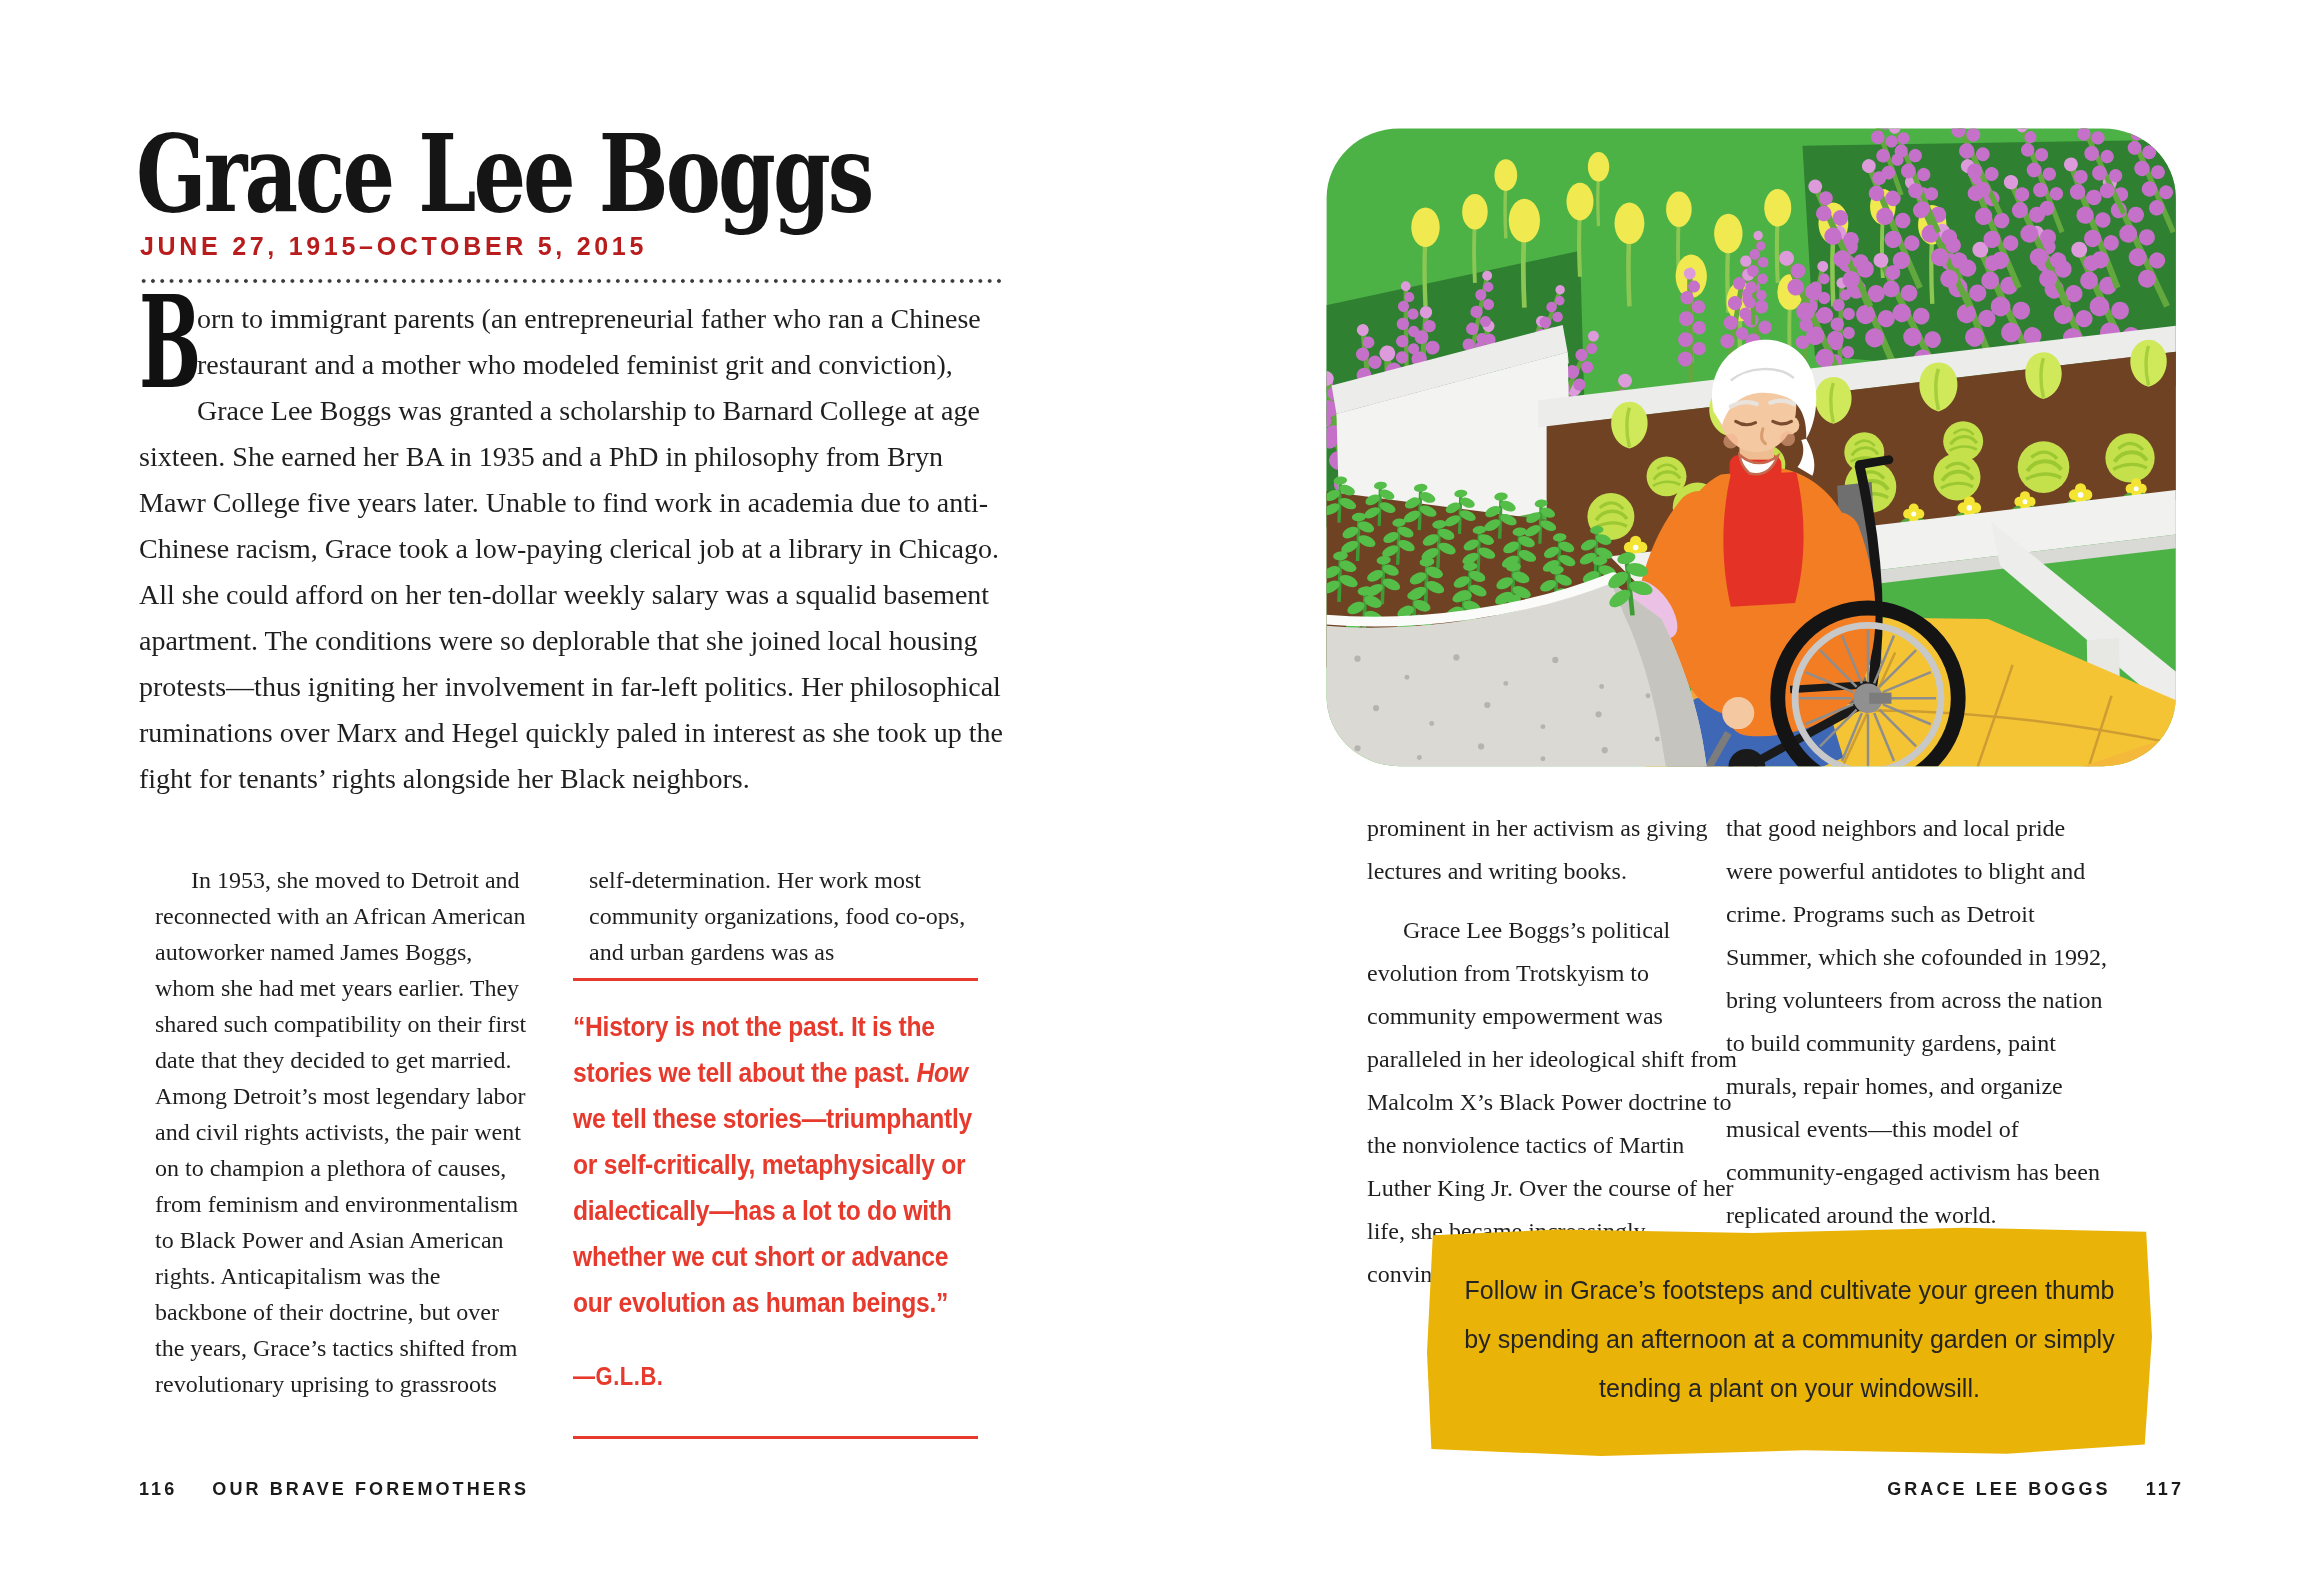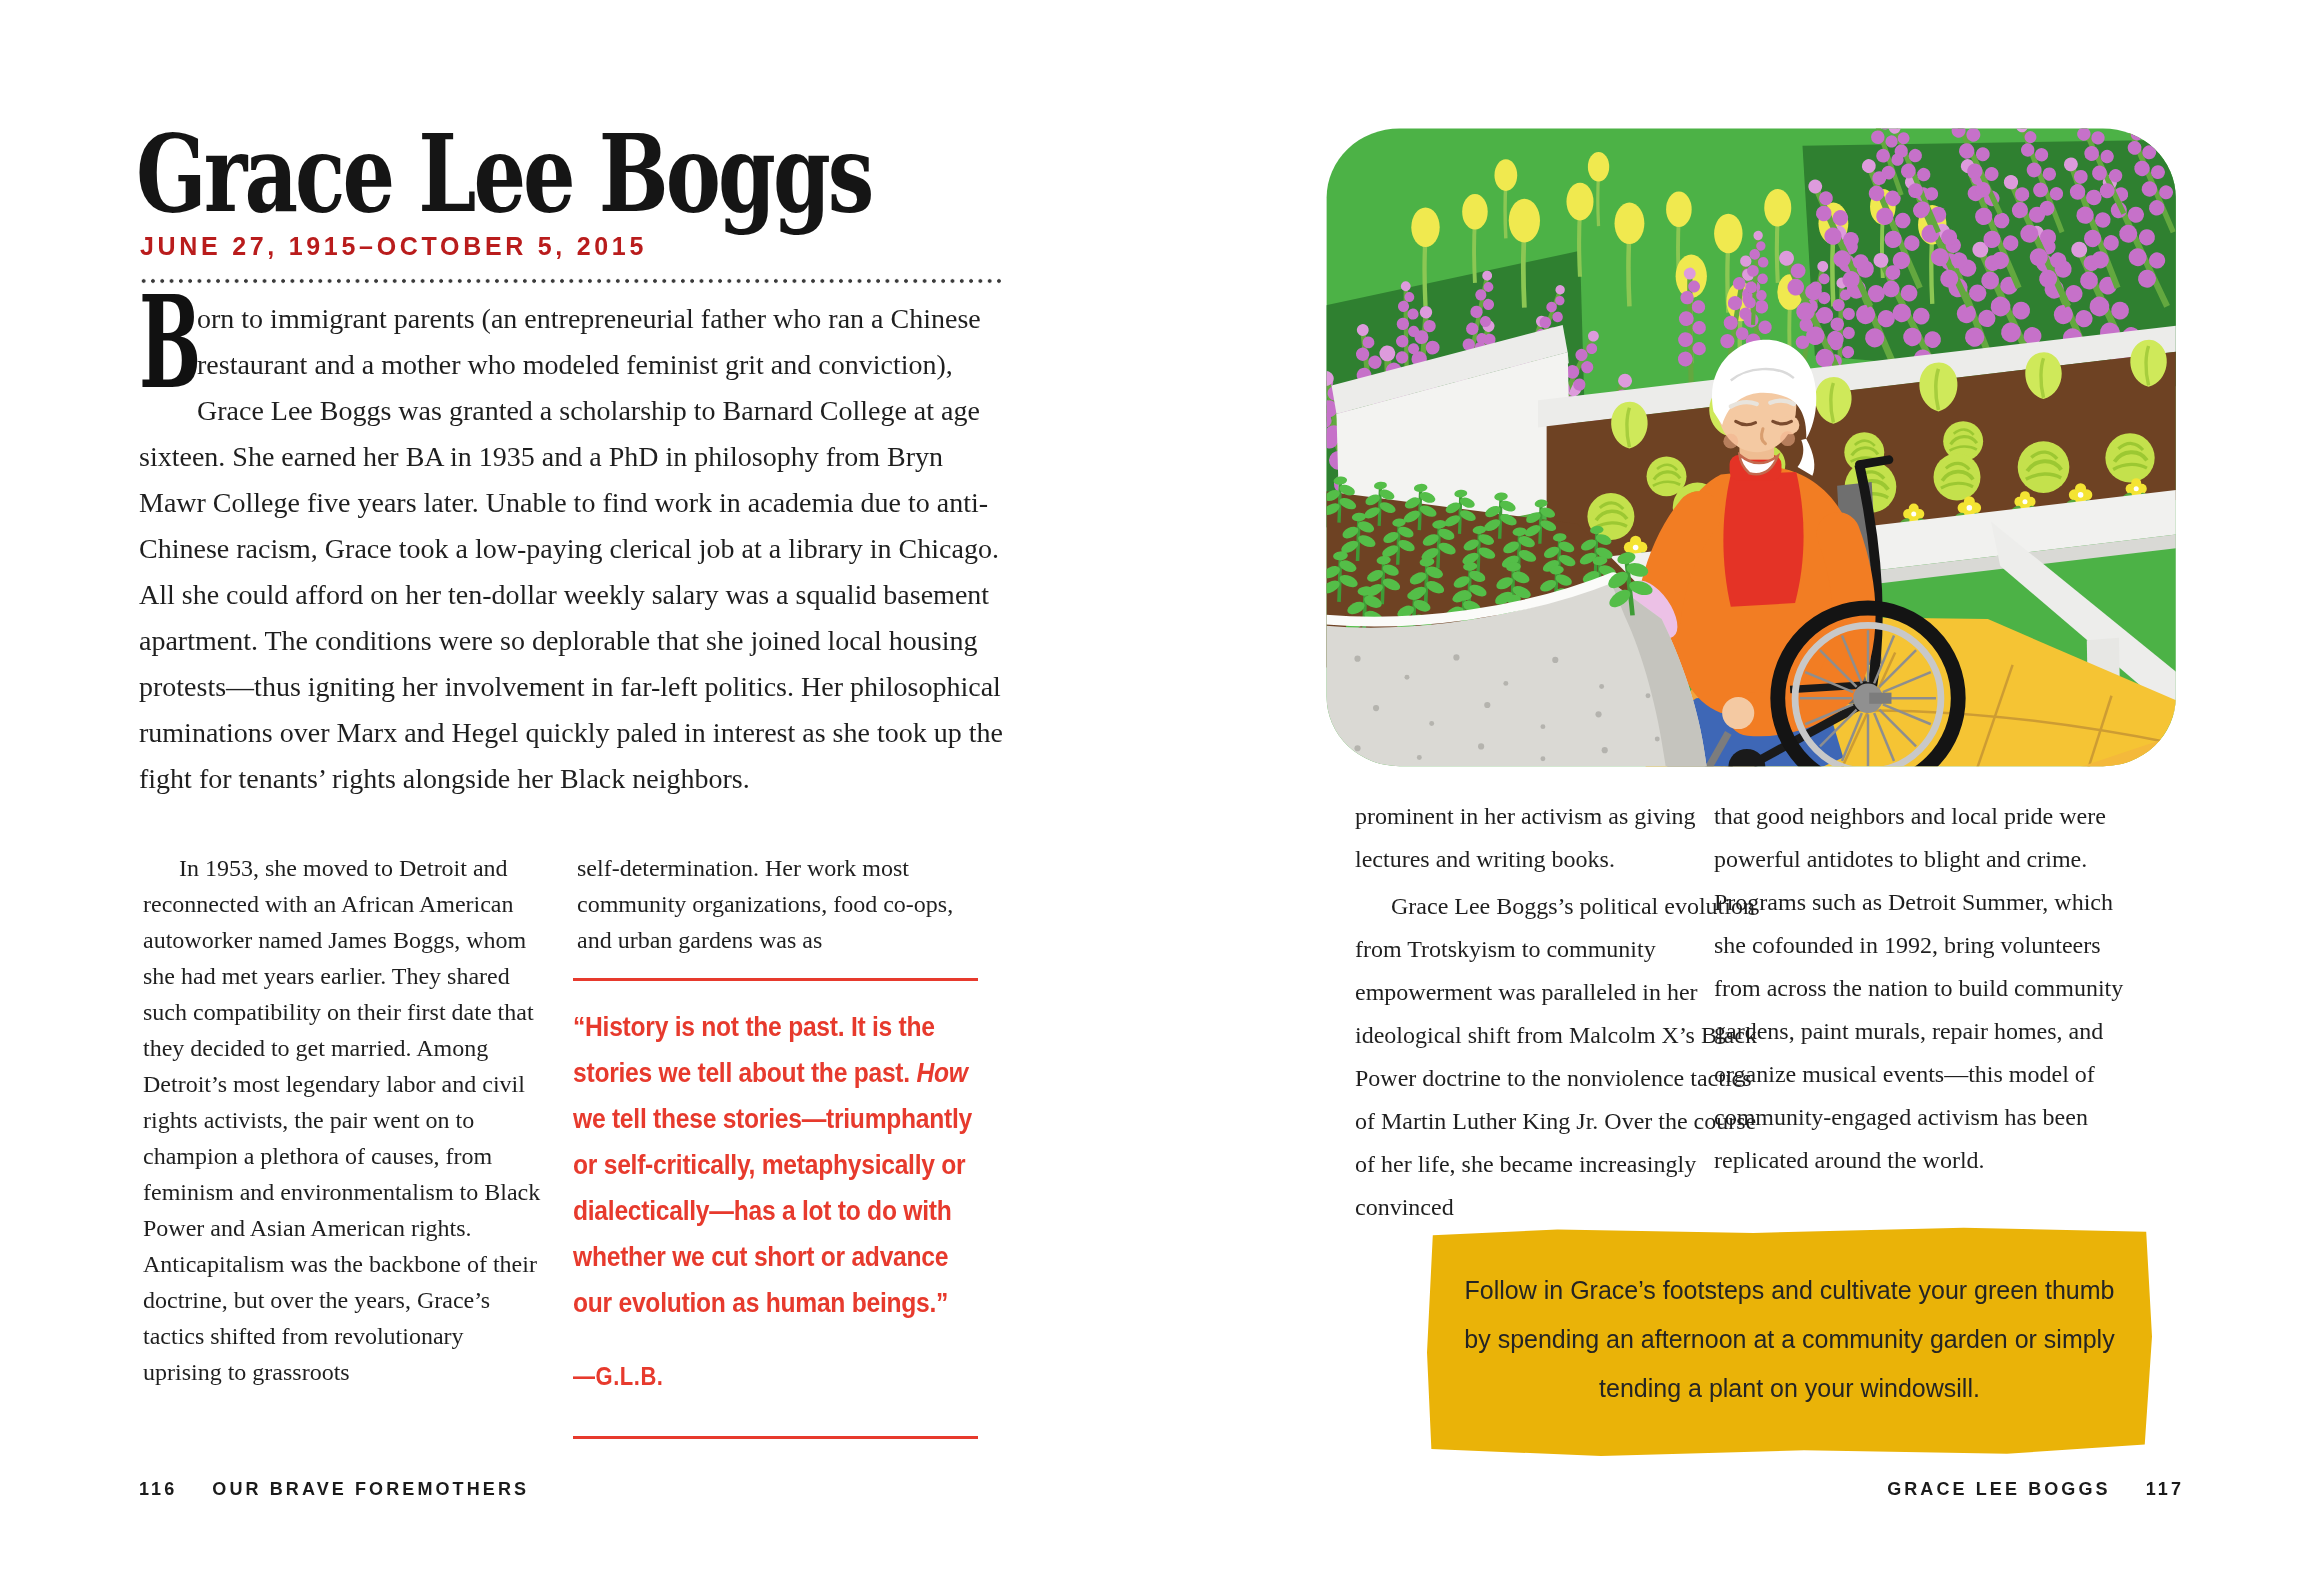--- a/index.html
+++ b/index.html
@@ -19,21 +19,21 @@
        background-size:9.3px 5.6px;background-repeat:repeat-x;}
   .intro{left:139px;top:296px;width:866px;font-size:28px;line-height:46px;}
   .intro p{margin:0;}
   .dropcap{float:left;width:58px;height:94px;line-height:93px;
        font-family:"DejaVu Serif", serif;font-weight:bold;font-size:127px;
        transform:scaleX(0.58);transform-origin:left center;color:#111;}
   .colL{font-size:24px;line-height:36px;}
   .col1{left:139px;top:846px;width:407px;}
   .col2lead{left:573px;top:846px;width:409px;}
   .indent{text-indent:36px;}
-  .colL p, .colR p{margin:4px;}
+  .colL p, .colR p{margin:16px;}
 
   .rule{left:573px;width:405px;height:3.1px;background:#E73A2D;}
   .rule-top{top:978px;}
   .rule-bottom{top:1436px;}
   .quote{left:573px;top:1004px;width:462px;transform:scaleX(0.88);
        transform-origin:left top;font-family:"Liberation Sans", sans-serif;
        font-weight:bold;font-size:28px;line-height:46px;color:#E73A2D;
        letter-spacing:-0.3px;}
   .q-it{font-style:italic;}
   .q-attr{margin-top:27px;font-size:25px;letter-spacing:0.6px;}

